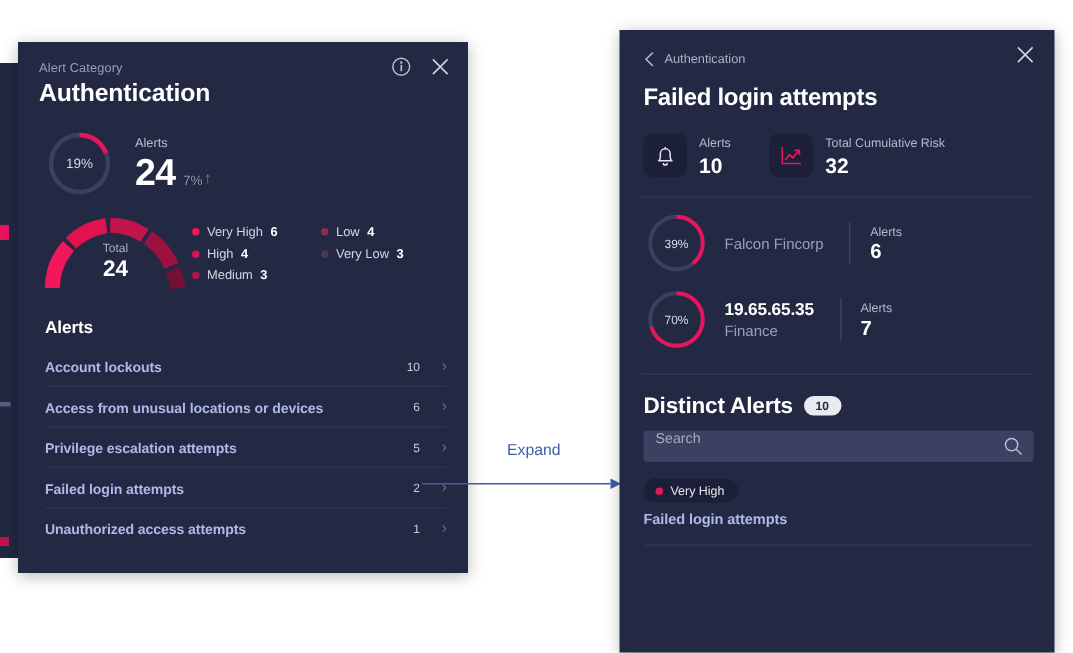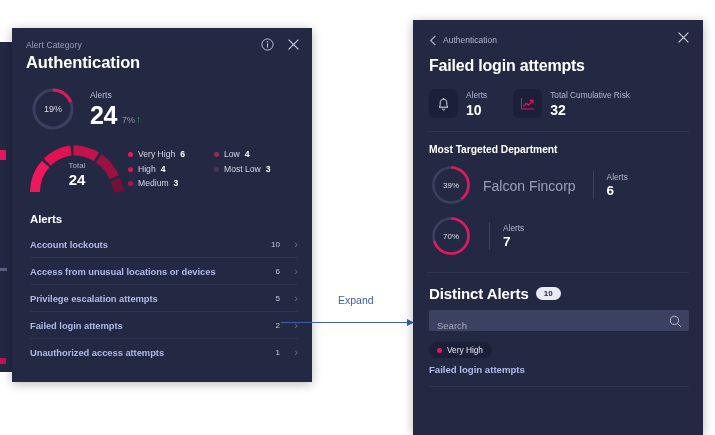--- a/index.html
+++ b/index.html
@@ -108,34 +108,34 @@
   .stat-txt .sl{font-size:8.3px;color:#b2b7cc;line-height:11px;}
   .stat-txt .sv{font-size:14px;color:#ffffff;font-weight:bold;line-height:16px;margin-top:1px;}
 
   .divider{height:1px;background:#2e3452;margin:13px 14px 0 14px;}
 
   .sec-h{font-size:10.3px;color:#ffffff;font-weight:bold;padding:12px 0 0 16px;letter-spacing:-.05px;}
   .sec-body{display:flex;align-items:center;padding:9px 0 0 17px;gap:11px;}
   .sec-ring{position:relative;width:42px;height:42px;flex:none;}
   .sec-ring .rtxt{position:absolute;inset:0;display:flex;align-items:center;justify-content:center;font-size:8px;color:#d8dbe8;}
   .sec-main .m1{font-size:11.5px;color:#ffffff;font-weight:bold;line-height:14px;letter-spacing:-.1px;}
-  .sec-main .m2{font-size:14px;color:#9aa0b8;line-height:11px;margin-top:2px;}
+  .sec-main .m2{font-size:10px;color:#9aa0b8;line-height:11px;margin-top:2px;}
   .sec-sep{width:1px;height:28px;background:#3a4060;margin:0 2px 0 6px;}
   .sec-alerts .al{font-size:8.3px;color:#b2b7cc;line-height:11px;}
   .sec-alerts .av{font-size:13.5px;color:#ffffff;font-weight:bold;line-height:16px;}
 
   .da-head{display:flex;align-items:center;gap:7px;padding:12px 0 0 16px;}
   .da-head .dt{font-size:15px;color:#ffffff;font-weight:bold;letter-spacing:-.1px;}
   .da-badge{
     min-width:17px;height:13px;border-radius:7px;background:#e9ebf2;color:#232943;
     font-size:8px;font-weight:bold;display:flex;align-items:center;justify-content:center;padding:0 4px;
   }
   .search-box{
     position:relative;margin:8px 14px 0 16px;height:21px;background:#3b4160;border-radius:2px;
-    display:flex;align-items:flex-end;cursor:text;
+    display:flex;align-items:flex-start;cursor:text;
   }
   .search-box .ph{font-size:9.5px;color:#a5aabd;padding-left:8px;}
   .search-box .sicon{position:absolute;right:7px;top:4px;}
 
   .chip{
     display:inline-flex;align-items:center;gap:5px;margin:11px 0 0 16px;
     background:#1b2038;border-radius:9px;padding:3px 9px 3px 8px;
   }
   .chip .cd{width:5px;height:5px;border-radius:50%;background:#e8145e;}
   .chip .ct{font-size:8.3px;color:#e4e7f0;}
@@ -231,21 +231,21 @@
           </div>
         </div>
         <div class="lg-col c2">
           <div class="lg-item">
             <span class="lg-dot" style="background:#8e2e4e"></span>
             <span>Low</span>
             <b>4</b>
           </div>
           <div class="lg-item">
             <span class="lg-dot" style="background:#4a3850"></span>
-            <span>Most Low</span>
+            <span>Very Low</span>
             <b>3</b>
           </div>
         </div>
       </div>
     </div>
 
     <div class="alerts-h">Alerts</div>
     <div class="alist">
       <div class="arow">
         <span class="aname">Account lockouts</span>
@@ -325,21 +325,20 @@
         <div class="stat-txt">
           <div class="sl">Total Cumulative Risk</div>
           <div class="sv">32</div>
         </div>
       </div>
     </div>
 
     <div class="divider"></div>
 
     
-    <div class="sec-h">Most Targeted Department</div>
     <div class="sec-body">
       <div class="sec-ring">
         <svg width="42" height="42" viewBox="0 0 42 42">
           <circle cx="21" cy="21" r="17.5" fill="none" stroke="#3a4060" stroke-width="2.6"></circle>
           <circle cx="21" cy="21" r="17.5" fill="none" stroke="#e8145e" stroke-width="2.6" stroke-dasharray="42.9 67.1" transform="rotate(-90 21 21)"></circle>
         </svg>
         <div class="rtxt">39%</div>
       </div>
       <div class="sec-main">
         <div class="m2">Falcon Fincorp</div>
@@ -353,20 +352,24 @@
 
     
     <div class="sec-body">
       <div class="sec-ring">
         <svg width="42" height="42" viewBox="0 0 42 42">
           <circle cx="21" cy="21" r="17.5" fill="none" stroke="#3a4060" stroke-width="2.6"></circle>
           <circle cx="21" cy="21" r="17.5" fill="none" stroke="#e8145e" stroke-width="2.6" stroke-dasharray="77 33" transform="rotate(-90 21 21)"></circle>
         </svg>
         <div class="rtxt">70%</div>
       </div>
+      <div class="sec-main">
+        <div class="m1">19.65.65.35</div>
+        <div class="m2">Finance</div>
+      </div>
       <div class="sec-sep"></div>
       <div class="sec-alerts">
         <div class="al">Alerts</div>
         <div class="av">7</div>
       </div>
     </div>
 
     <div class="divider" style="margin-top:15px"></div>
 
     

